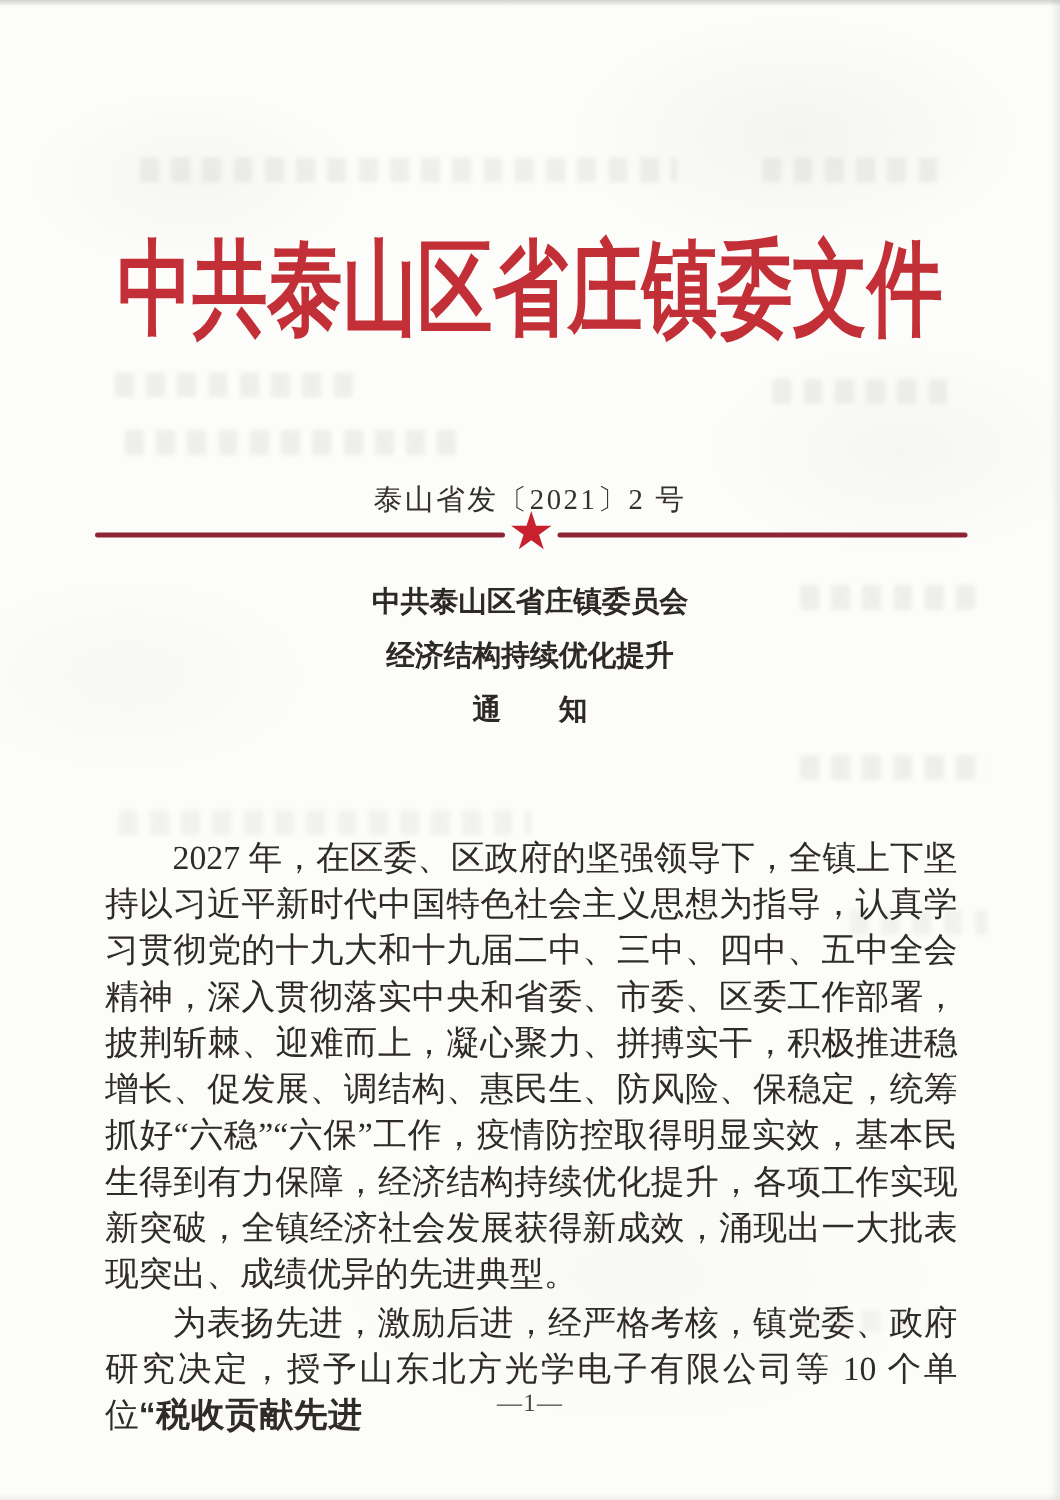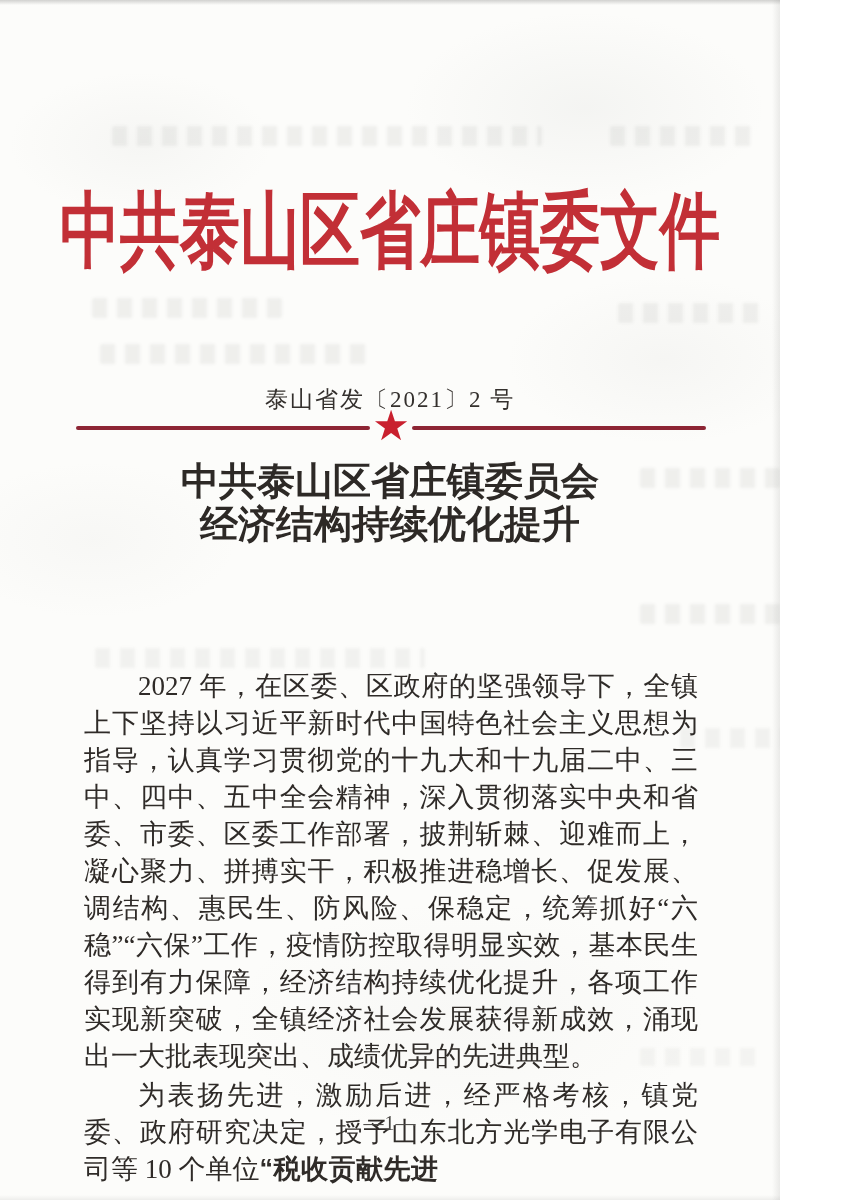--- a/index.html
+++ b/index.html
@@ -2,21 +2,21 @@
 <html><head>
 <meta charset="utf-8">
 <style>
   html, body {
     margin: 0;
     padding: 0;
     background: #ffffff;
   }
   .page {
     position: relative;
-    width: 780px;
+    width: 848px;
     height: 1200px;
     overflow: hidden;
     font-family: "Liberation Serif", "DejaVu Serif", serif;
     background:
       radial-gradient(220px 120px at 18% 12%, rgba(190,192,188,.10), transparent 60%),
       radial-gradient(300px 160px at 75% 9%,  rgba(185,188,184,.12), transparent 60%),
       radial-gradient(260px 140px at 85% 30%, rgba(190,190,186,.10), transparent 60%),
       radial-gradient(240px 130px at 12% 45%, rgba(192,192,188,.08), transparent 60%),
       radial-gradient(400px 200px at 60% 85%, rgba(195,195,190,.07), transparent 60%),
       #fcfcfa;
@@ -98,21 +98,21 @@
     line-height: 1;
     color: #c9202e;
     margin: 0 2px;
     transform: translateY(-2px);
   }
 
   .title-block {
     position: absolute;
     top: 460px; left: 0; right: 0;
     text-align: center;
-    font-size: 38px;
+    font-size: 23px;
     font-weight: 700;
     line-height: 43px;
     color: #2d2926;
   }
   .title-line { white-space: nowrap; }
 
   .body-text {
     position: absolute;
     top: 668px; left: 84px; right: 82px;
     font-size: 27px;
@@ -166,20 +166,21 @@
 
   <div class="divider-row">
     <div class="divider-rule"></div>
     <div class="divider-star">★</div>
     <div class="divider-rule"></div>
   </div>
 
   <div class="title-block">
     <div class="title-line">中共泰山区省庄镇委员会</div>
     <div class="title-line">经济结构持续优化提升</div>
+    <div class="title-line">通　　知</div>
   </div>
 
   <div class="body-text">
     <p>2027 年，在区委、区政府的坚强领导下，全镇上下坚持以习近平新时代中国特色社会主义思想为指导，认真学习贯彻党的十九大和十九届二中、三中、四中、五中全会精神，深入贯彻落实中央和省委、市委、区委工作部署，披荆斩棘、迎难而上，凝心聚力、拼搏实干，积极推进稳增长、促发展、调结构、惠民生、防风险、保稳定，统筹抓好“六稳”“六保”工作，疫情防控取得明显实效，基本民生得到有力保障，经济结构持续优化提升，各项工作实现新突破，全镇经济社会发展获得新成效，涌现出一大批表现突出、成绩优异的先进典型。</p>
     <p><span>为表扬先进，激励后进，经严格考核，镇党委、政府研究决定，授予山东北方光学电子有限公司等 10 个单位</span><span class="bold-seg">“税收贡献先进</span></p>
   </div>
 
   <div class="page-number">—1—</div>
 
 </div>

